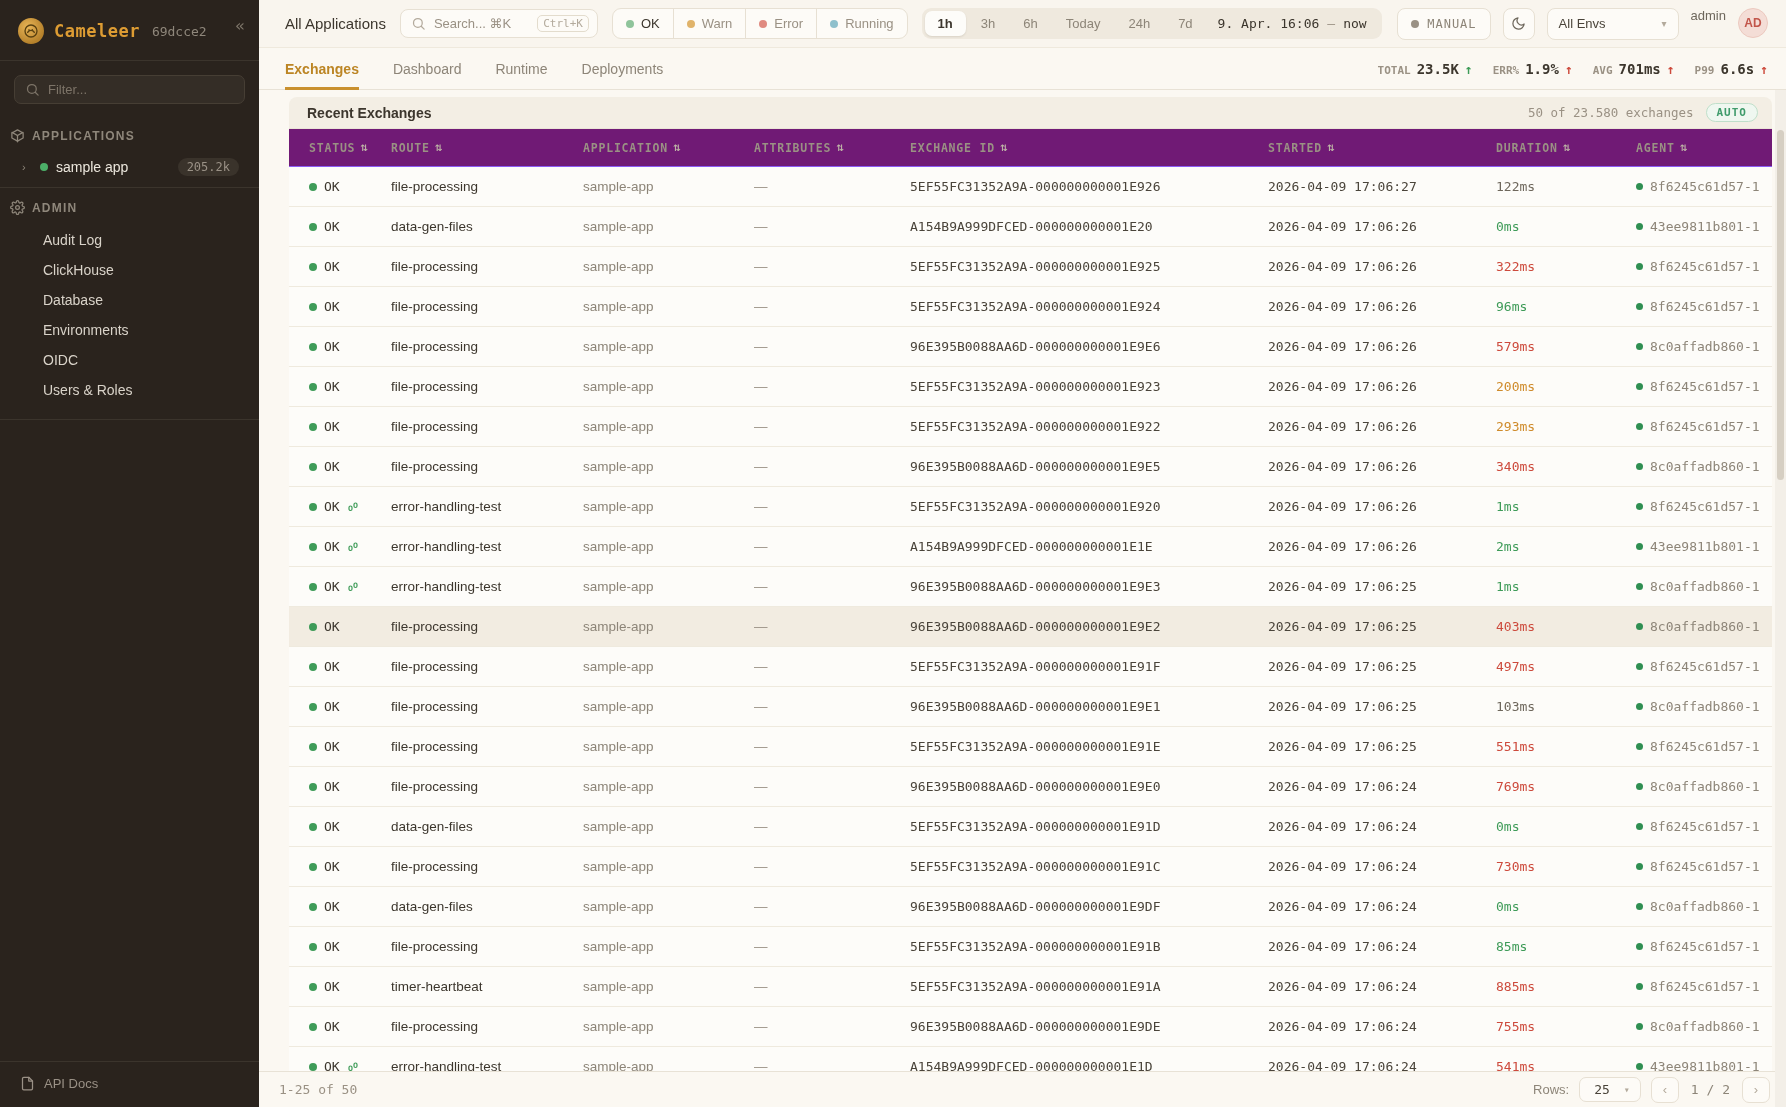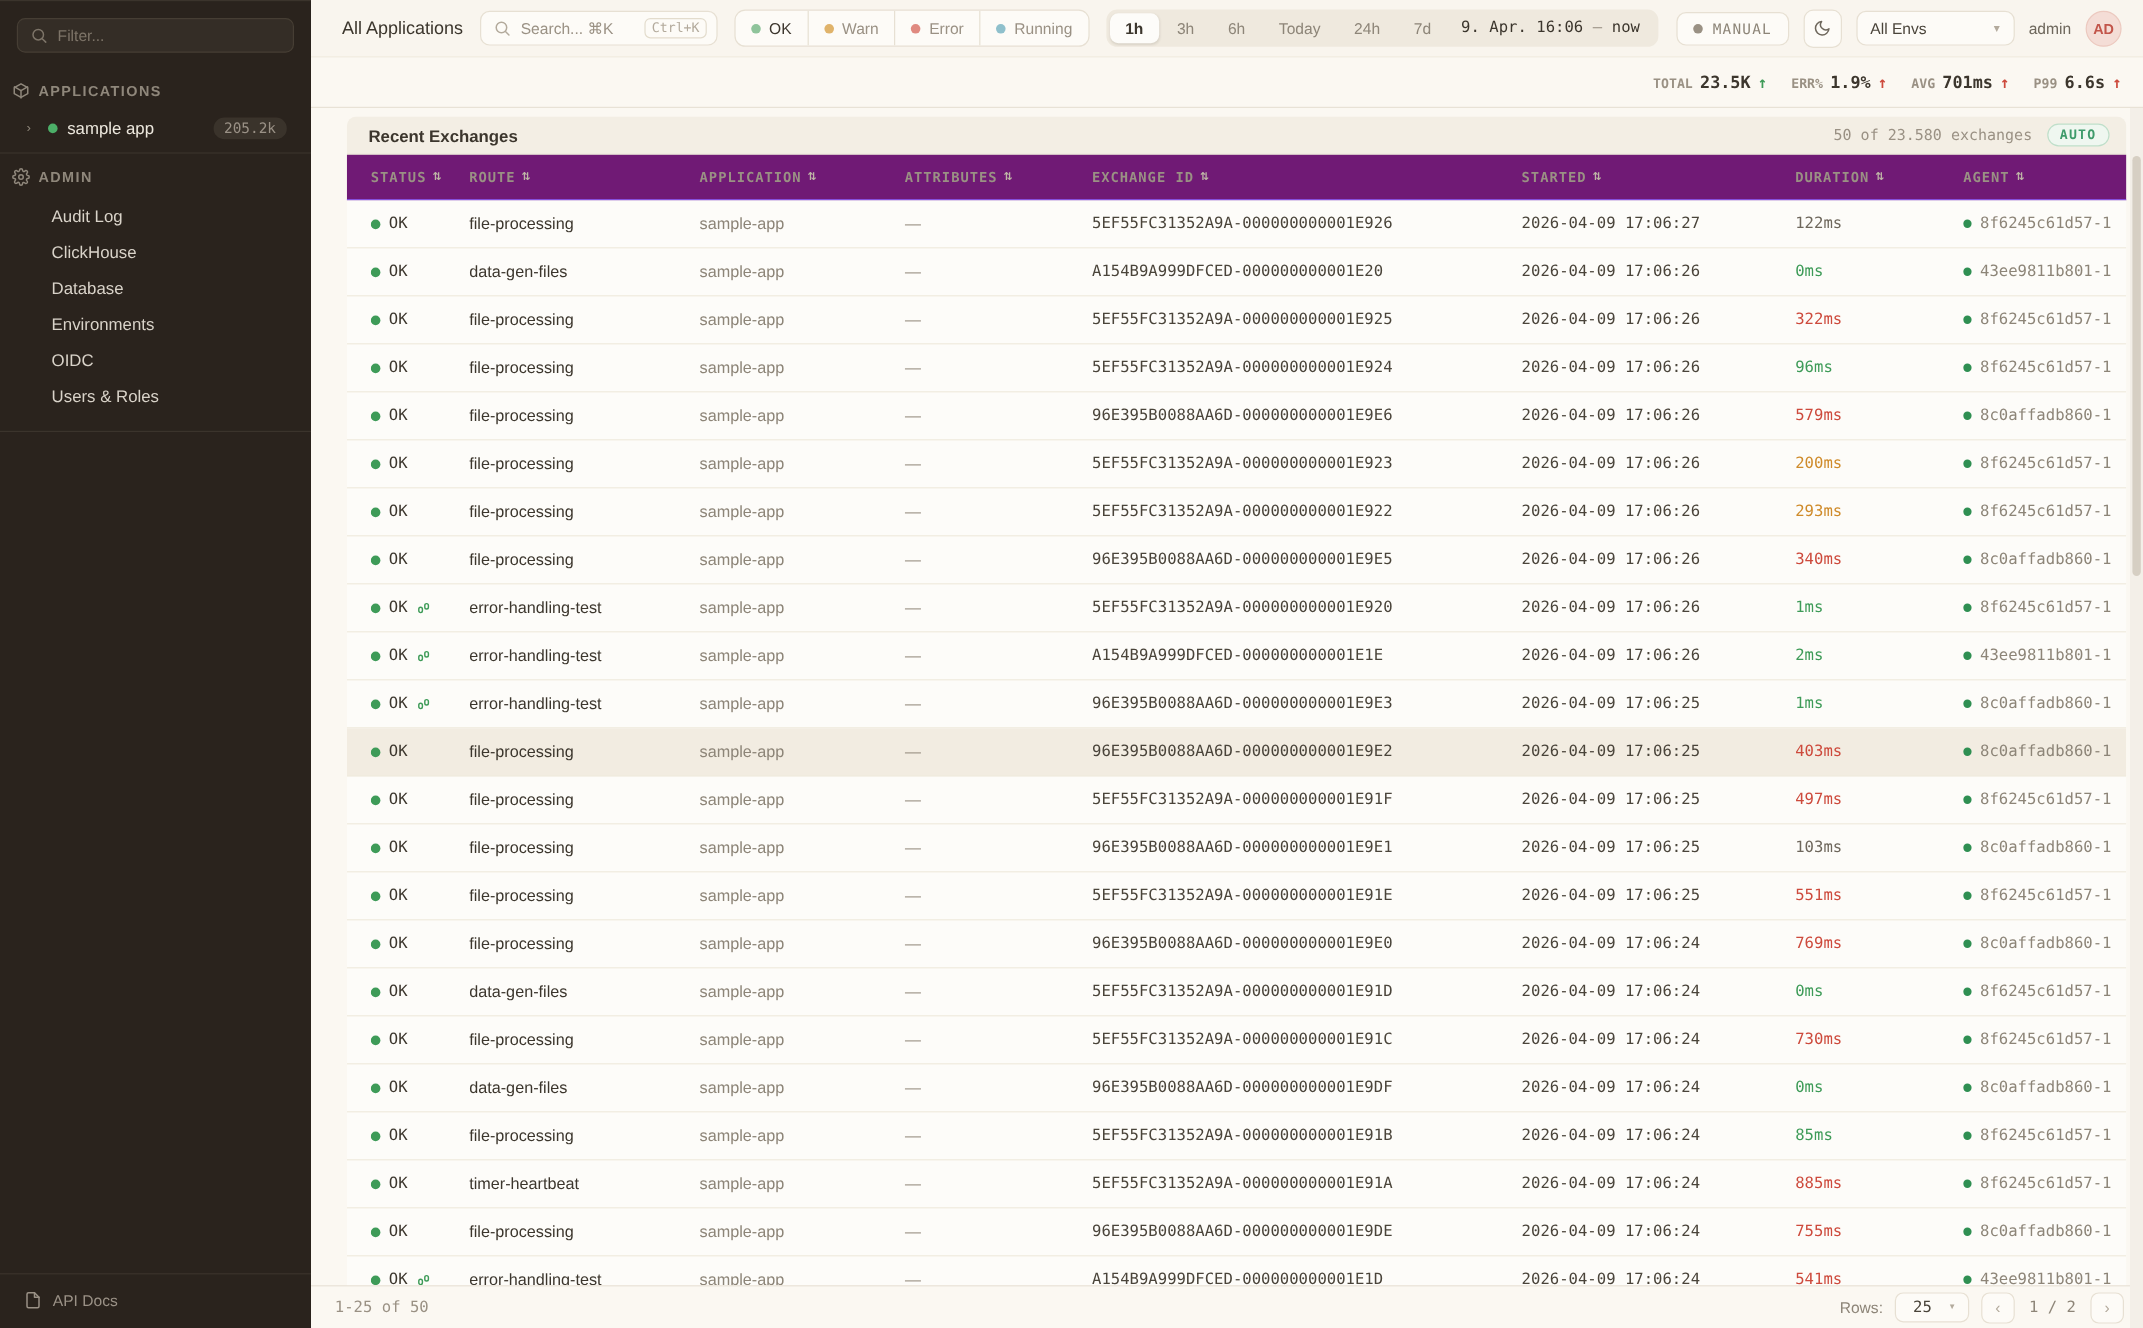--- a/index.html
+++ b/index.html
@@ -45,21 +45,21 @@
   .filter-group { display:flex; background:#fdfbf7; border:1px solid #e7e0d3; border-radius:9px; overflow:hidden; }
   .filter-seg { display:flex; align-items:center; gap:7px; padding:7px 13px; font-size:13px; color:#9a9184; border-right:1px solid #e7e0d3; cursor:pointer; white-space:nowrap; }
   .filter-seg:last-child { border-right:none; }
   .filter-seg.active { color:#3c362d; }
   .fdot { width:8px; height:8px; border-radius:50%; }
   .time-group { display:flex; align-items:center; background:#efe9de; border-radius:9px; padding:3px; gap:2px; }
   .time-seg { padding:5px 13px; font-size:13px; color:#8d8578; border-radius:7px; cursor:pointer; white-space:nowrap; }
   .time-seg.active { background:#fdfcf9; color:#3c362d; font-weight:bold; box-shadow:0 1px 2px rgba(60,50,30,.12); }
   .time-range-text { font-family:"DejaVu Sans Mono",monospace; font-size:13px; color:#3c362d; padding:0 12px 0 10px; display:flex; gap:8px; align-items:center; white-space:nowrap; }
   .time-range-text .sep { color:#9a9184; }
-  .tb-right { margin-left:auto; display:flex; align-items:center; gap:12px; }
+  .tb-right { margin-left:auto; display:flex; gap:12px; }
   .manual-pill { display:flex; align-items:center; gap:8px; border:1px solid #e7e0d3; background:#fdfbf7; border-radius:8px; padding:6px 13px; font-family:"DejaVu Sans Mono",monospace; font-size:12px; color:#8d8578; letter-spacing:1px; cursor:pointer; white-space:nowrap; }
   .manual-pill .fdot { background:#9a9184; }
   .iconbtn { width:32px; height:32px; border:1px solid #e7e0d3; background:#fdfbf7; border-radius:8px; display:flex; align-items:center; justify-content:center; color:#6e675c; cursor:pointer; }
   .env-select { display:flex; align-items:center; justify-content:space-between; border:1px solid #e7e0d3; background:#fdfbf7; border-radius:8px; padding:6px 11px; width:132px; font-size:13px; color:#4a443a; cursor:pointer; }
   .chev { color:#b3aa9c; font-size:10px; }
   .tb-user { font-size:13px; color:#6e675c; }
   .avatar { width:30px; height:30px; border-radius:50%; background:#f4ddd6; border:1px solid #ecc9bf; color:#c2554a; font-size:12px; font-weight:bold; display:flex; align-items:center; justify-content:center; }
 
   
   .tabbar { height:42px; flex:0 0 auto; display:flex; align-items:stretch; padding:0 18px 0 26px; border-bottom:1px solid #e8e2d6; background:#fbf8f2; }
@@ -114,20 +114,31 @@
   .page-ind { font-family:"DejaVu Sans Mono",monospace; font-size:13px; color:#8d8578; padding:0 2px; }
 
   
   .scroll-track { position:fixed; right:0; top:90px; bottom:0; width:11px; background:#f3efe8; z-index:6; }
   .scroll-thumb { position:absolute; right:2px; top:40px; width:7px; height:350px; border-radius:4px; background:#d6cfc3; }
 </style>
 </head>
 <body>
 
 <aside class="sidebar">
+  <div class="sb-head">
+    <span class="logo-circle">
+      <svg class="icon-svg" viewBox="0 0 24 24" style="stroke:#5a4110;width:16px;height:16px">
+          <circle cx="12" cy="12" r="9"></circle>
+          <path d="M7 14c2-4 8-4 10 0M9 10h.01M14 10h.01"></path>
+        </svg>
+    </span>
+    <span class="logo-text">Cameleer</span>
+    <span class="logo-ver">69dcce2</span>
+    <span class="collapse-btn mono">«</span>
+  </div>
   <div class="sb-divider"></div>
 
   <div class="sb-filter-wrap">
     <div class="sb-filter">
       <svg class="icon-svg" viewBox="0 0 24 24" style="color:#7d7468">
           <circle cx="11" cy="11" r="7"></circle>
           <path d="M21 21l-4.3-4.3"></path>
         </svg>
       <input type="text" placeholder="Filter..." style="">
     </div>
@@ -238,20 +249,26 @@
       <div class="env-select">
         <span>All Envs</span>
         <span class="chev">▾</span>
       </div>
       <span class="tb-user">admin</span>
       <div class="avatar">AD</div>
     </div>
   </div>
 
   <div class="tabbar">
+    <div class="tabs" id="tabs">
+        <div class="tab active">Exchanges</div>
+        <div class="tab">Dashboard</div>
+        <div class="tab">Runtime</div>
+        <div class="tab">Deployments</div>
+      </div>
     <div class="statbar" id="stats">
         <span class="stat">
           <span class="slabel">TOTAL</span>
           <span class="svalue">23.5K</span>
           <span class="arrow-up green">↑</span>
         </span>
         <span class="stat">
           <span class="slabel">ERR%</span>
           <span class="svalue">1.9%</span>
           <span class="arrow-up red">↑</span>

